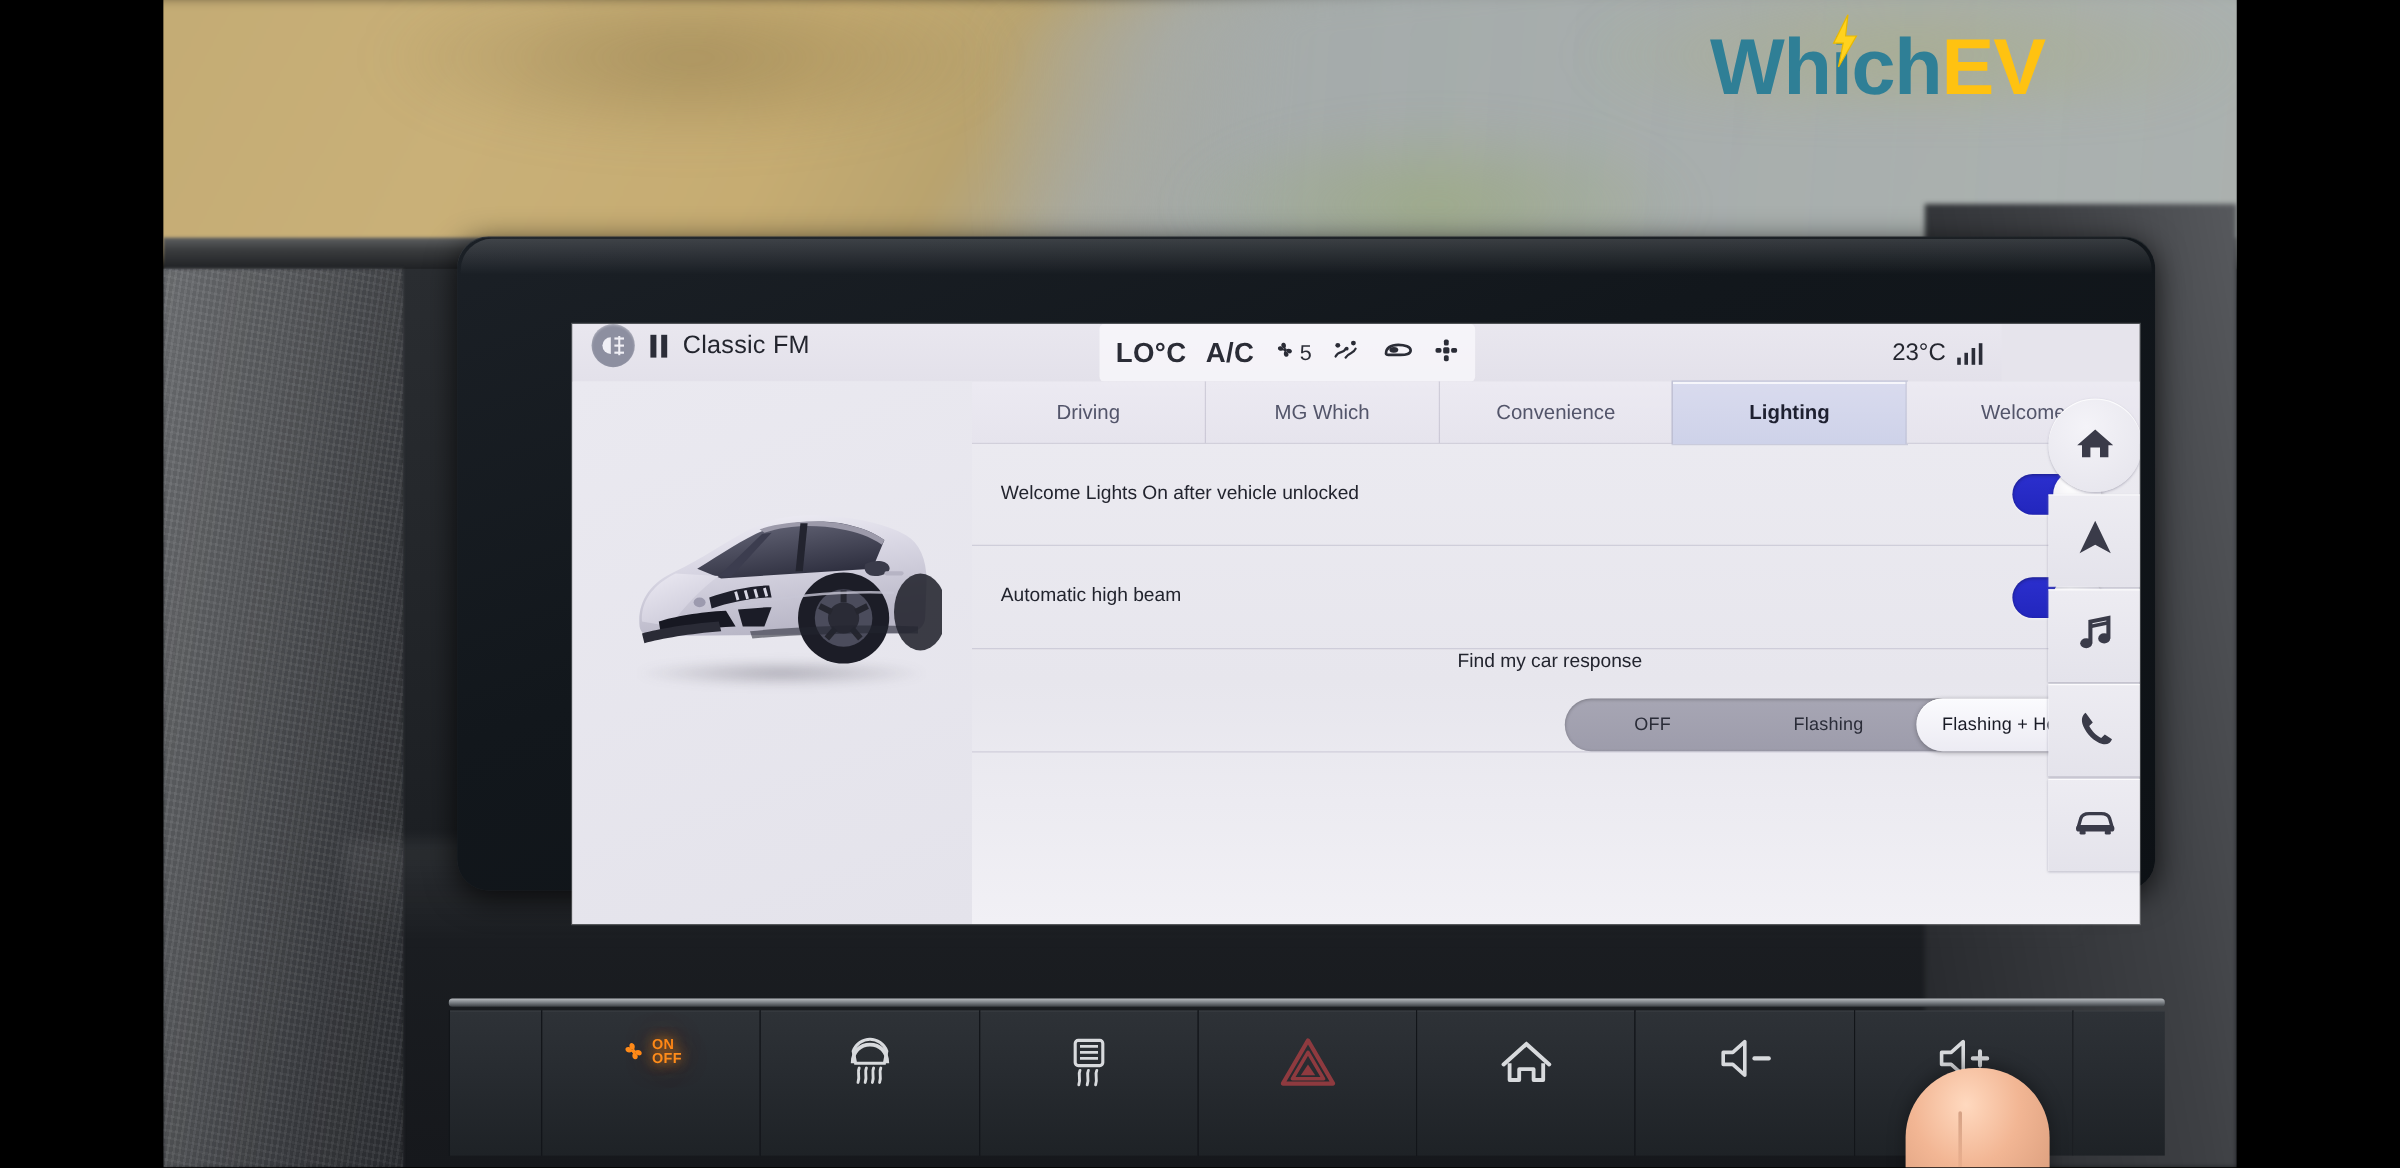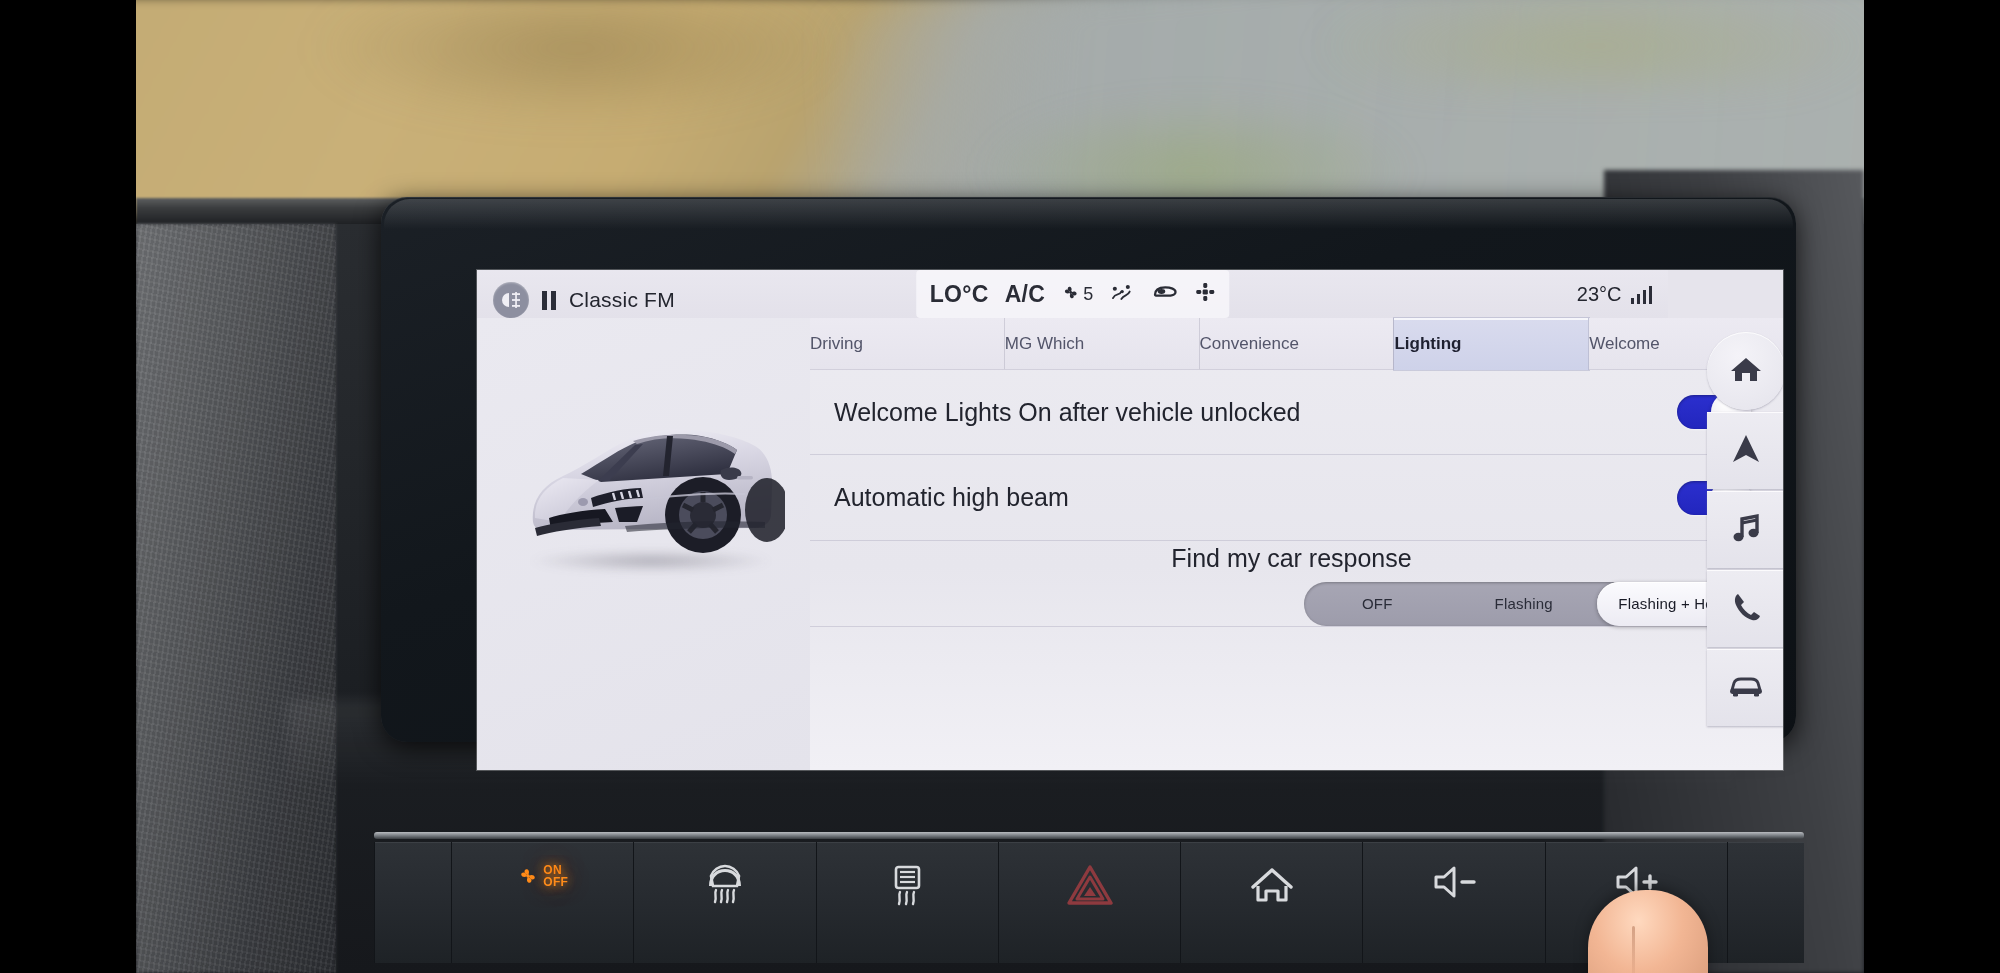--- a/index.html
+++ b/index.html
@@ -145,21 +145,21 @@
     background: #e6e4ec;
     overflow: hidden;
     box-shadow: 0 0 0 1px rgba(255,255,255,.25);
   }
 
   
   .statusbar {
     position: absolute; left: 0; top: 0;
     width: 1191px; height: 48px;
     background: linear-gradient(180deg,#e9e7ef 0%, #e3e1ea 100%);
-    display: flex; align-items: flex-end;
+    display: flex; align-items: flex-start;
   }
   .sb-media { display: flex; align-items: center; gap: 13px; padding-left: 16px; }
   .media-circle {
     width: 36px; height: 36px; border-radius: 50%;
     background: #8d8fa0;
     display: flex; align-items: center; justify-content: center;
     box-shadow: inset 0 1px 2px rgba(255,255,255,.35);
   }
   .pause-ico { display: flex; gap: 4px; }
   .pause-ico i { display: block; width: 5px; height: 19px; background: #2b2d38; }
@@ -207,21 +207,21 @@
 
   .settings-pane { flex: 1; position: relative; }
 
   
   .tabs {
     position: absolute; left: 0; top: 0;
     width: 973px; height: 52px;
     display: flex; align-items: stretch;
   }
   .tab {
-    flex: 1; display: flex; align-items: center; justify-content: flex-start;
+    flex: 1; display: flex; align-items: center; justify-content: center;
     font-size: 17px; color: #53556a;
     background: linear-gradient(180deg,#eceaf2,#e6e4ed);
     border-right: 1px solid rgba(150,148,168,.32);
     border-bottom: 1px solid rgba(150,148,168,.30);
   }
   .tab:last-child { border-right: none; }
   .tab.active {
     background: linear-gradient(180deg,#d9dbee 0%, #ced2e9 100%);
     color: #1e2030; font-weight: bold;
     border-bottom: none;
@@ -234,21 +234,21 @@
     position: relative;
     display: flex; align-items: center;
     padding: 0 34px 0 24px;
     border-bottom: 1px solid rgba(160,158,180,.35);
   }
   .row.r1 { height: 85px; }
   .row.r2 { height: 86px; }
   .row.r3 { height: 86px; }
   .row.r4 { height: 86px; flex-direction: column; }
   .row-label {
-    font-size: 25px; color: #22242e; line-height: 1.38; flex: 1;
+    font-size: 16px; color: #22242e; line-height: 1.38; flex: 1;
     max-width: 560px;
   }
 
   
   .toggle {
     width: 72px; height: 34px; border-radius: 17px;
     background: linear-gradient(180deg,#2b2fce,#2226bd);
     position: relative;
     box-shadow: inset 0 1px 3px rgba(0,0,0,.35), 0 1px 2px rgba(255,255,255,.5);
     margin-left: auto;
@@ -717,18 +717,24 @@
             <path d="M32 18 L44 18 M38 12 L38 24" stroke="#d8dadd" stroke-width="3.4" stroke-linecap="round"></path>
           </svg>
         </span>
       </div>
 
       <div class="pbtn pbtn-blank"></div>
     </div>
 
     <div class="finger"></div>
 
+    <div class="logo">
+      <span class="which">Which</span><span class="ev">EV</span>
+      <svg class="bolt" viewBox="0 0 26 44">
+        <path d="M16 0 L4 24 L12 24 L8 44 L23 18 L14 18 Z" fill="#ffd21e" stroke="#e8b800" stroke-width="1"></path>
+      </svg>
+    </div>
 
   </div>
 
   <div class="letterbox left"></div>
   <div class="letterbox right"></div>
 </div>
 
 </body></html>

